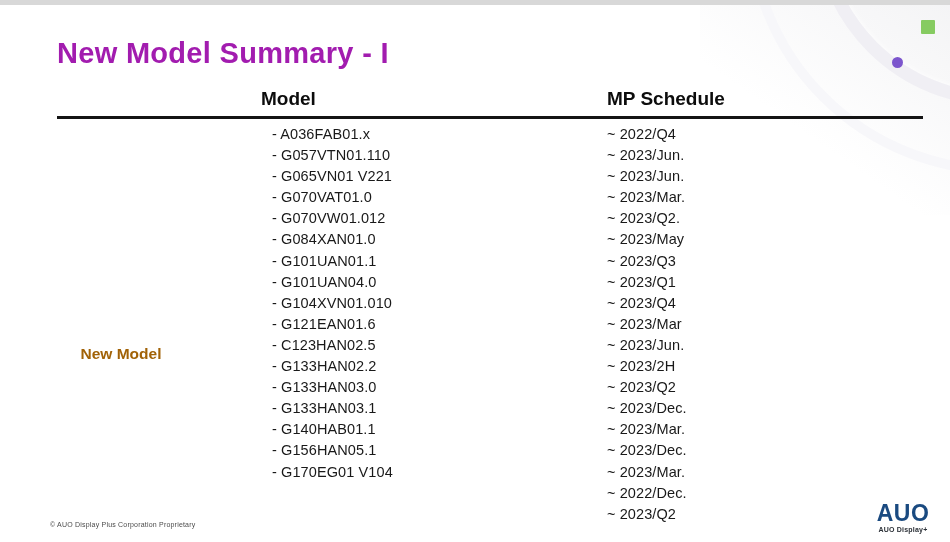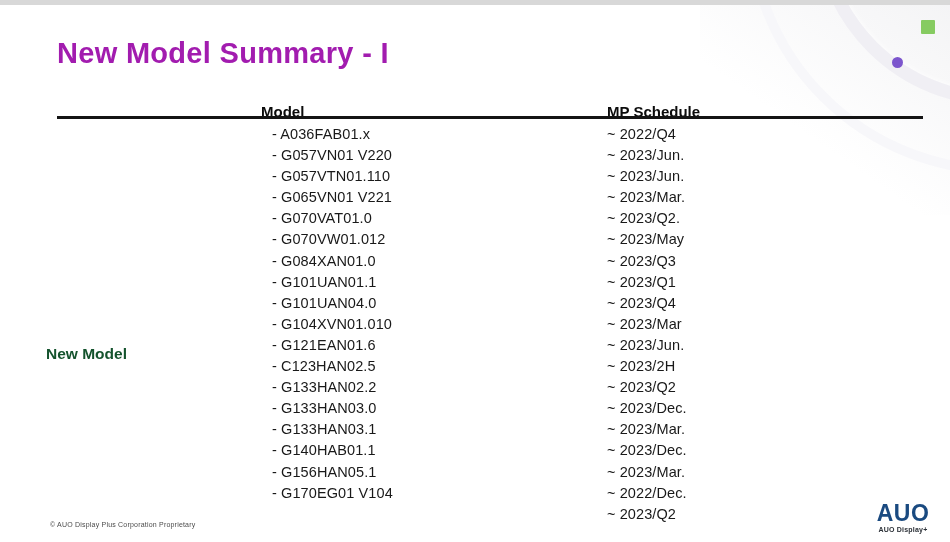--- a/index.html
+++ b/index.html
@@ -48,39 +48,39 @@
     z-index: 3;
   }
   .slide-title {
     position: absolute; left: 57px; top: 37px;
     font-size: 29px; font-weight: 600;
     letter-spacing: 0.3px;
     color: #a21caf;
     z-index: 4;
   }
   .col-header {
-    position: absolute; top: 103px;
-    font-size: 15px; font-weight: bold;
+    position: absolute; top: 88px;
+    font-size: 19px; font-weight: bold;
     color: #0c0c0c;
     z-index: 4;
   }
   .col-header.model { left: 261px; }
   .col-header.schedule { left: 607px; }
   .table-topline {
     position: absolute; left: 57px; top: 116px;
     width: 866px; height: 3px;
     background: #141414;
     z-index: 4;
   }
   .row-group-label {
     position: absolute; left: 46px; top: 345px;
     width: 150px;
-    text-align: left;
+    text-align: center;
     font-size: 15.5px; font-weight: bold;
-    color: #14532d;
+    color: #a16207;
     z-index: 4;
   }
   .data-col {
     position: absolute; top: 124px;
     display: flex; flex-direction: column;
     z-index: 4;
   }
   .data-col.models { left: 228px; margin-left: 44px; }
   .data-col.schedules { left: 607px; }
   .data-col .cell {
@@ -135,21 +135,20 @@
 
 <div class="col-header model">Model</div>
 <div class="col-header schedule">MP Schedule</div>
 
 <div class="table-topline"></div>
 
 <div class="row-group-label">New Model</div>
 
 <div class="data-col models" id="models-col">
     <div class="cell">- A036FAB01.x</div>
-    <div class="cell">- G057VN01 V220</div>
     <div class="cell">- G057VTN01.110</div>
     <div class="cell">- G065VN01 V221</div>
     <div class="cell">- G070VAT01.0</div>
     <div class="cell">- G070VW01.012</div>
     <div class="cell">- G084XAN01.0</div>
     <div class="cell">- G101UAN01.1</div>
     <div class="cell">- G101UAN04.0</div>
     <div class="cell">- G104XVN01.010</div>
     <div class="cell">- G121EAN01.6</div>
     <div class="cell">- C123HAN02.5</div>

